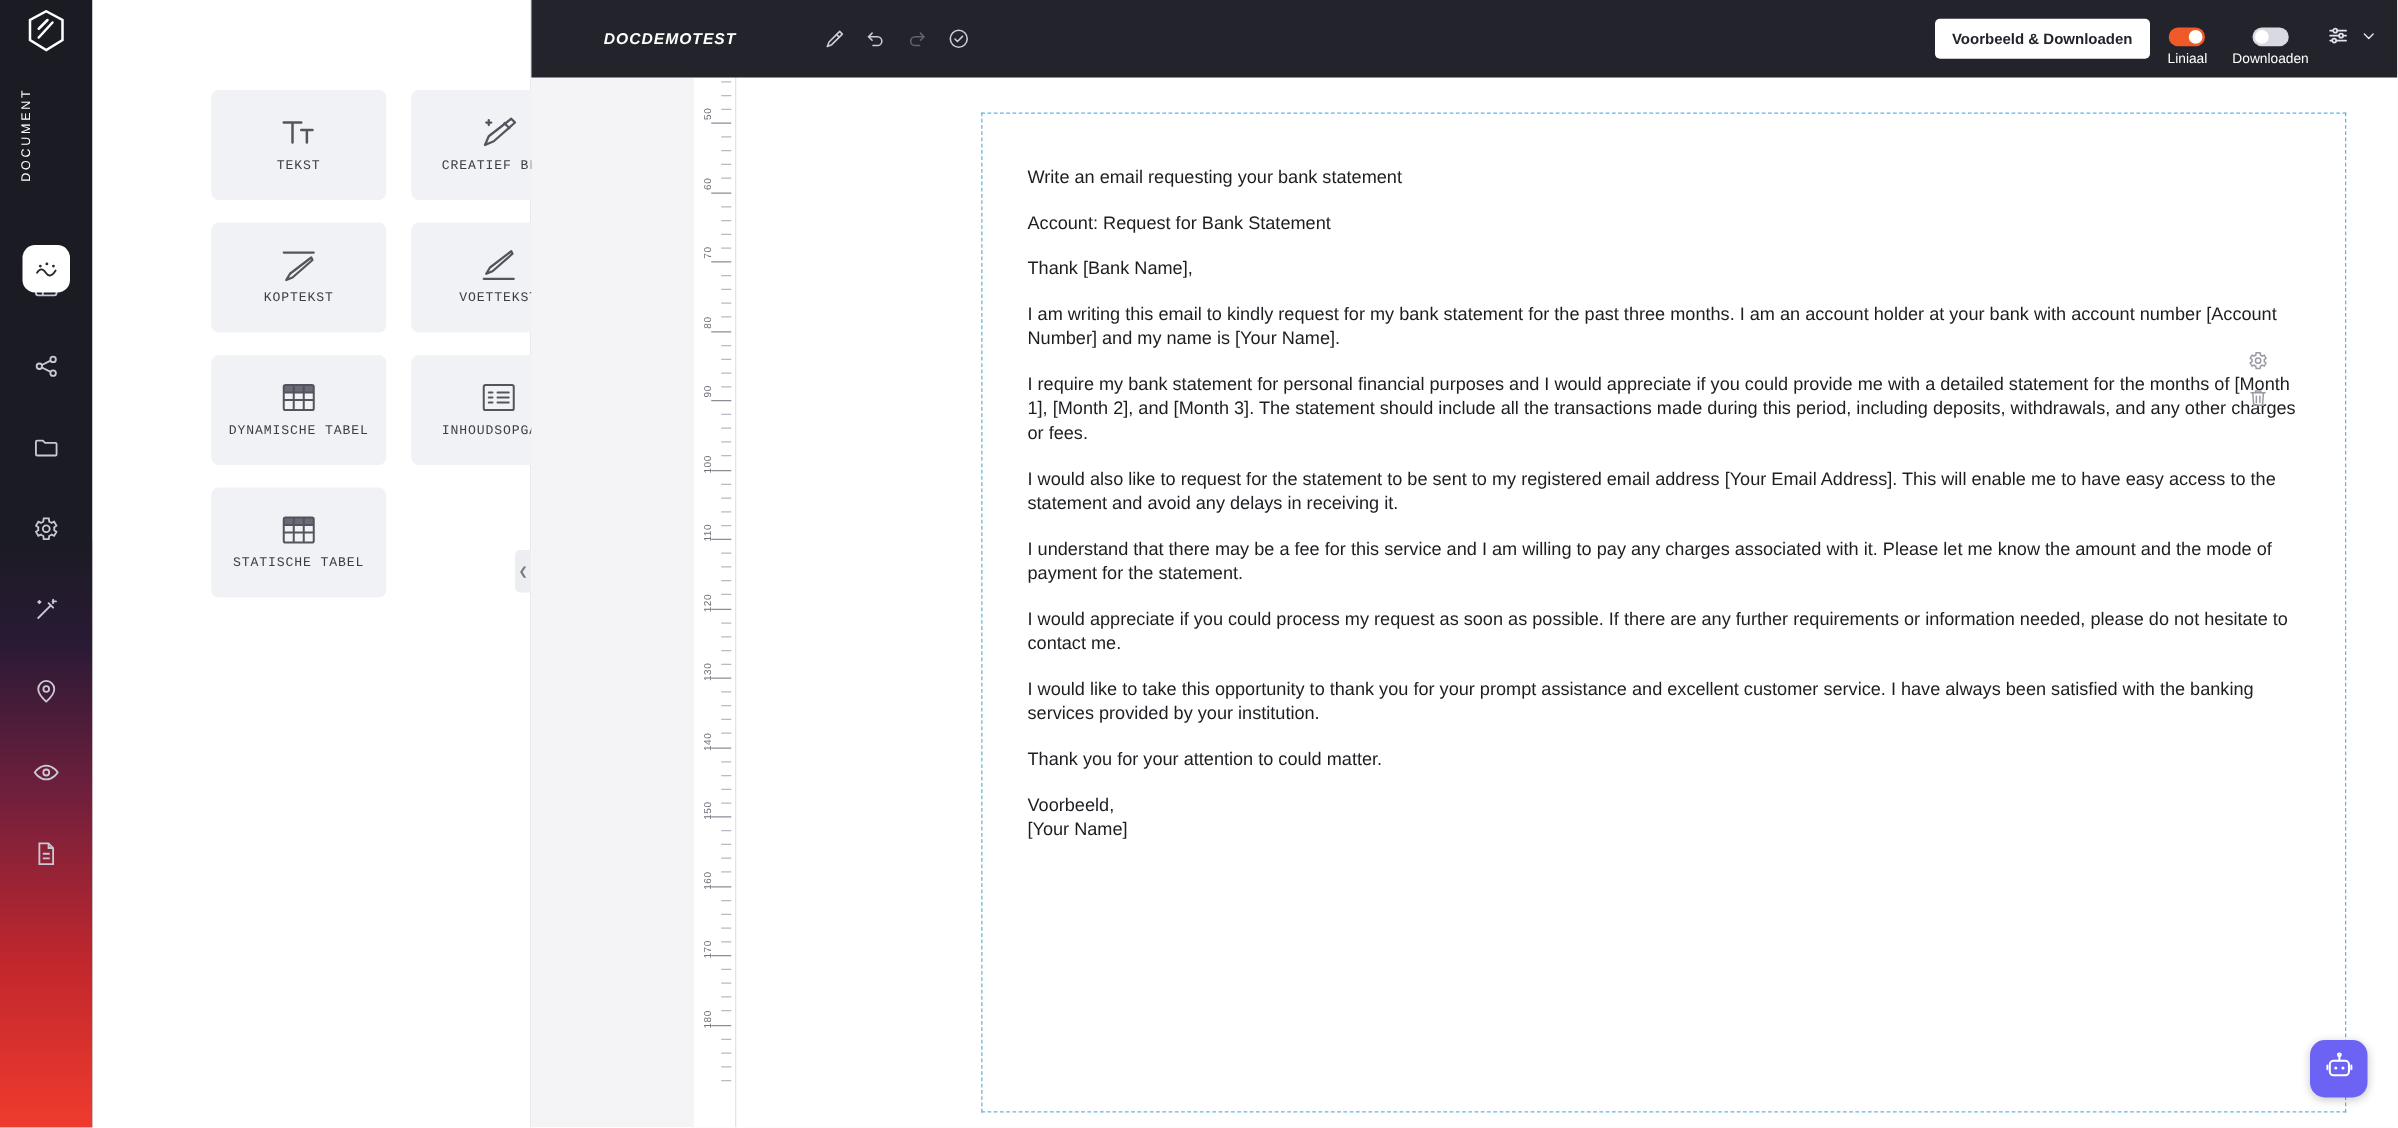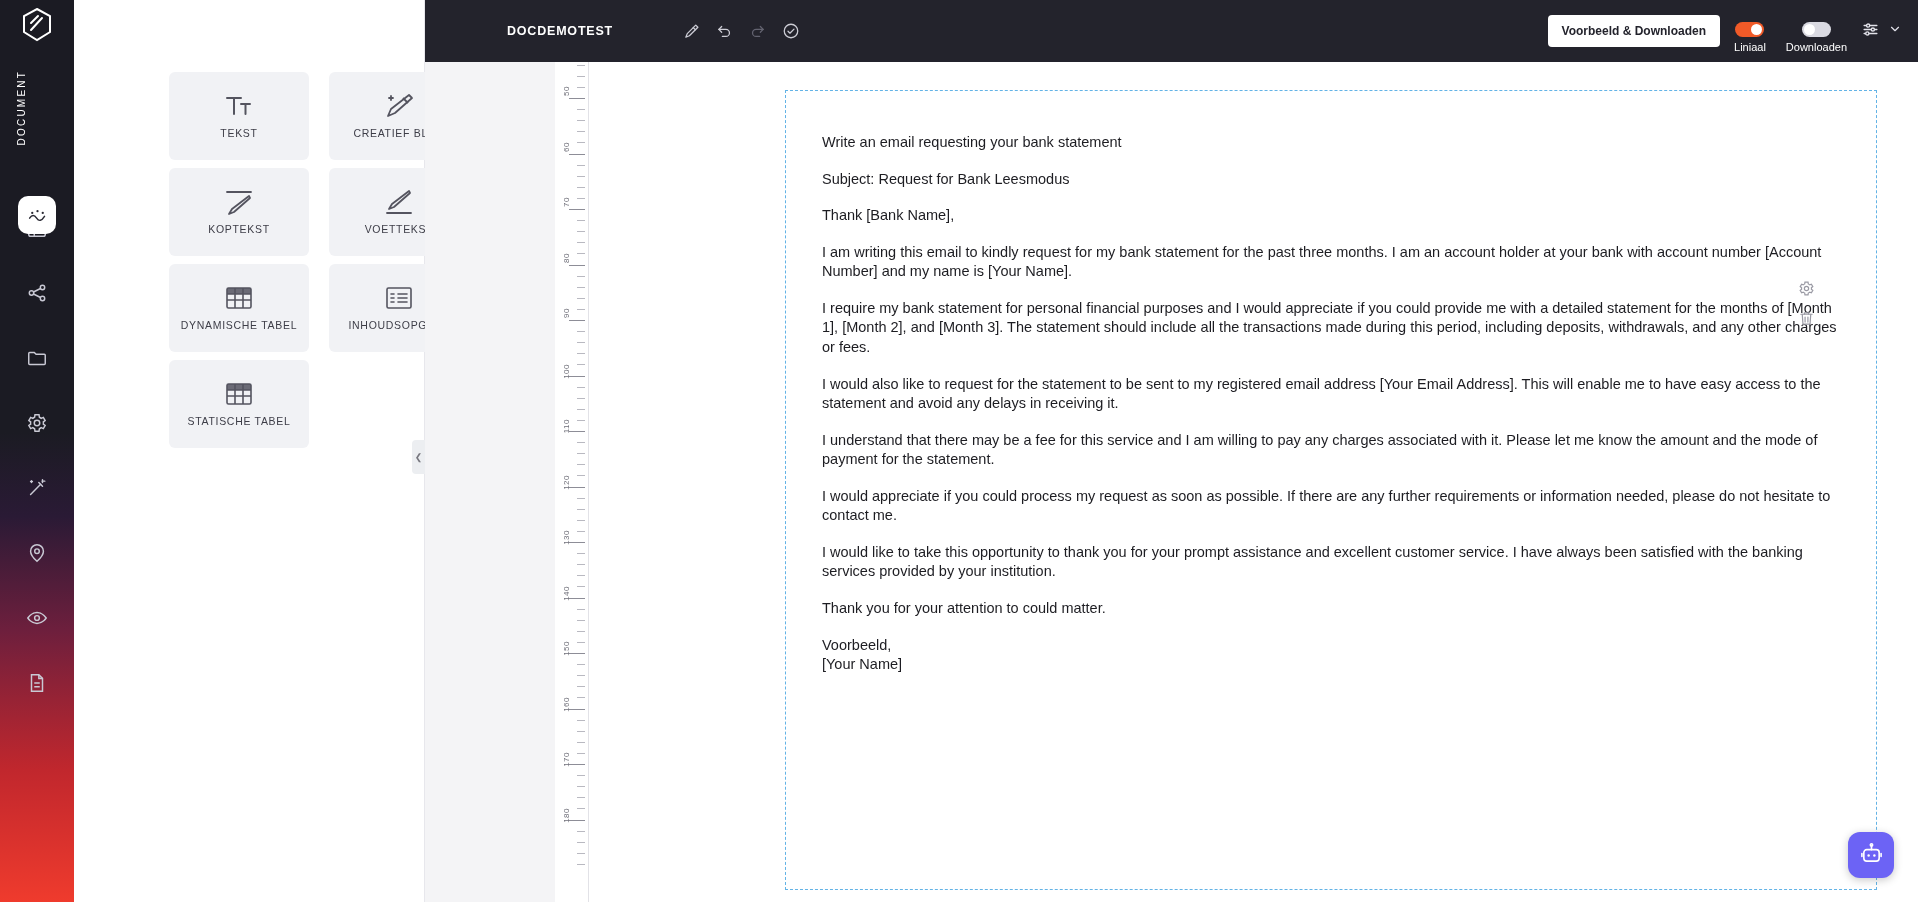--- a/index.html
+++ b/index.html
@@ -59,21 +59,22 @@
   .left-panel {
     width: 351px; height: 902px; flex: 0 0 351px;
     background: #ffffff;
     position: relative;
     border-right: 1px solid #e7e7ec;
   }
   .panel-grid {
     padding: 72px 20px 0 95px;
     display: grid;
     grid-template-columns: 140px 140px;
-    gap: 8px 20px;
+    gap: 18px 20px;
+    font-family: Liberation Mono, monospace;
   }
   .block-card {
     height: 88px;
     background: #f1f2f5;
     border-radius: 6px;
     display: flex; flex-direction: column; align-items: center; justify-content: center;
     gap: 6px;
     cursor: pointer;
     color: #4a4a55;
     user-select: none;
@@ -103,21 +104,21 @@
 
   
   .topbar {
     position: absolute; top: 0; left: 0; right: 0; height: 62px;
     background: #23232c;
     display: flex; align-items: center;
     z-index: 20;
   }
   .doc-title {
     color: #ffffff; font-size: 12.5px; font-weight: bold;
-    letter-spacing: .8px; margin-left: 82px; text-transform: uppercase;
+    letter-spacing: .8px; margin-left: 58px; text-transform: uppercase; font-style: italic;
   }
   .tb-tools { display: flex; align-items: center; gap: 16px; margin-left: 70px; }
   .tb-icon { color: #cdcdd6; cursor: pointer; display: flex; }
   .tb-icon.disabled { color: #636370; cursor: default; }
   .tb-right { margin-left: auto; display: flex; align-items: center; padding-right: 16px; gap: 14px; }
   .btn-download {
     background: #ffffff; color: #23232c;
     font-size: 12px; font-weight: bold;
     padding: 9px 14px; border-radius: 4px; cursor: pointer;
     white-space: nowrap;
@@ -530,21 +531,21 @@
         <div class="tick" style="top: 24.9px;"></div>
         <div class="tick" style="top: 13.8px;"></div>
         <div class="tick" style="top: 2.7px;"></div>
       </div>
 
     <div class="page-scroll">
       <div class="page">
         <div class="doc-frame">
           <div class="doc-body">
             <p>Write an email requesting your bank statement</p>
-            <p>Subject: Request for Bank Leesmodus</p>
+            <p>Account: Request for Bank Statement</p>
             <p>Thank [Bank Name],</p>
             <p>I am writing this email to kindly request for my bank statement for the past three months. I am an account holder at your bank with account number [Account Number] and my name is [Your Name].</p>
             <p>I require my bank statement for personal financial purposes and I would appreciate if you could provide me with a detailed statement for the months of [Month 1], [Month 2], and [Month 3]. The statement should include all the transactions made during this period, including deposits, withdrawals, and any other charges or fees.</p>
             <p>I would also like to request for the statement to be sent to my registered email address [Your Email Address]. This will enable me to have easy access to the statement and avoid any delays in receiving it.</p>
             <p>I understand that there may be a fee for this service and I am willing to pay any charges associated with it. Please let me know the amount and the mode of payment for the statement.</p>
             <p>I would appreciate if you could process my request as soon as possible. If there are any further requirements or information needed, please do not hesitate to contact me.</p>
             <p>I would like to take this opportunity to thank you for your prompt assistance and excellent customer service. I have always been satisfied with the banking services provided by your institution.</p>
             <p>Thank you for your attention to could matter.</p>
             <p class="sig-line">Voorbeeld,</p>
             <p>[Your Name]</p>

